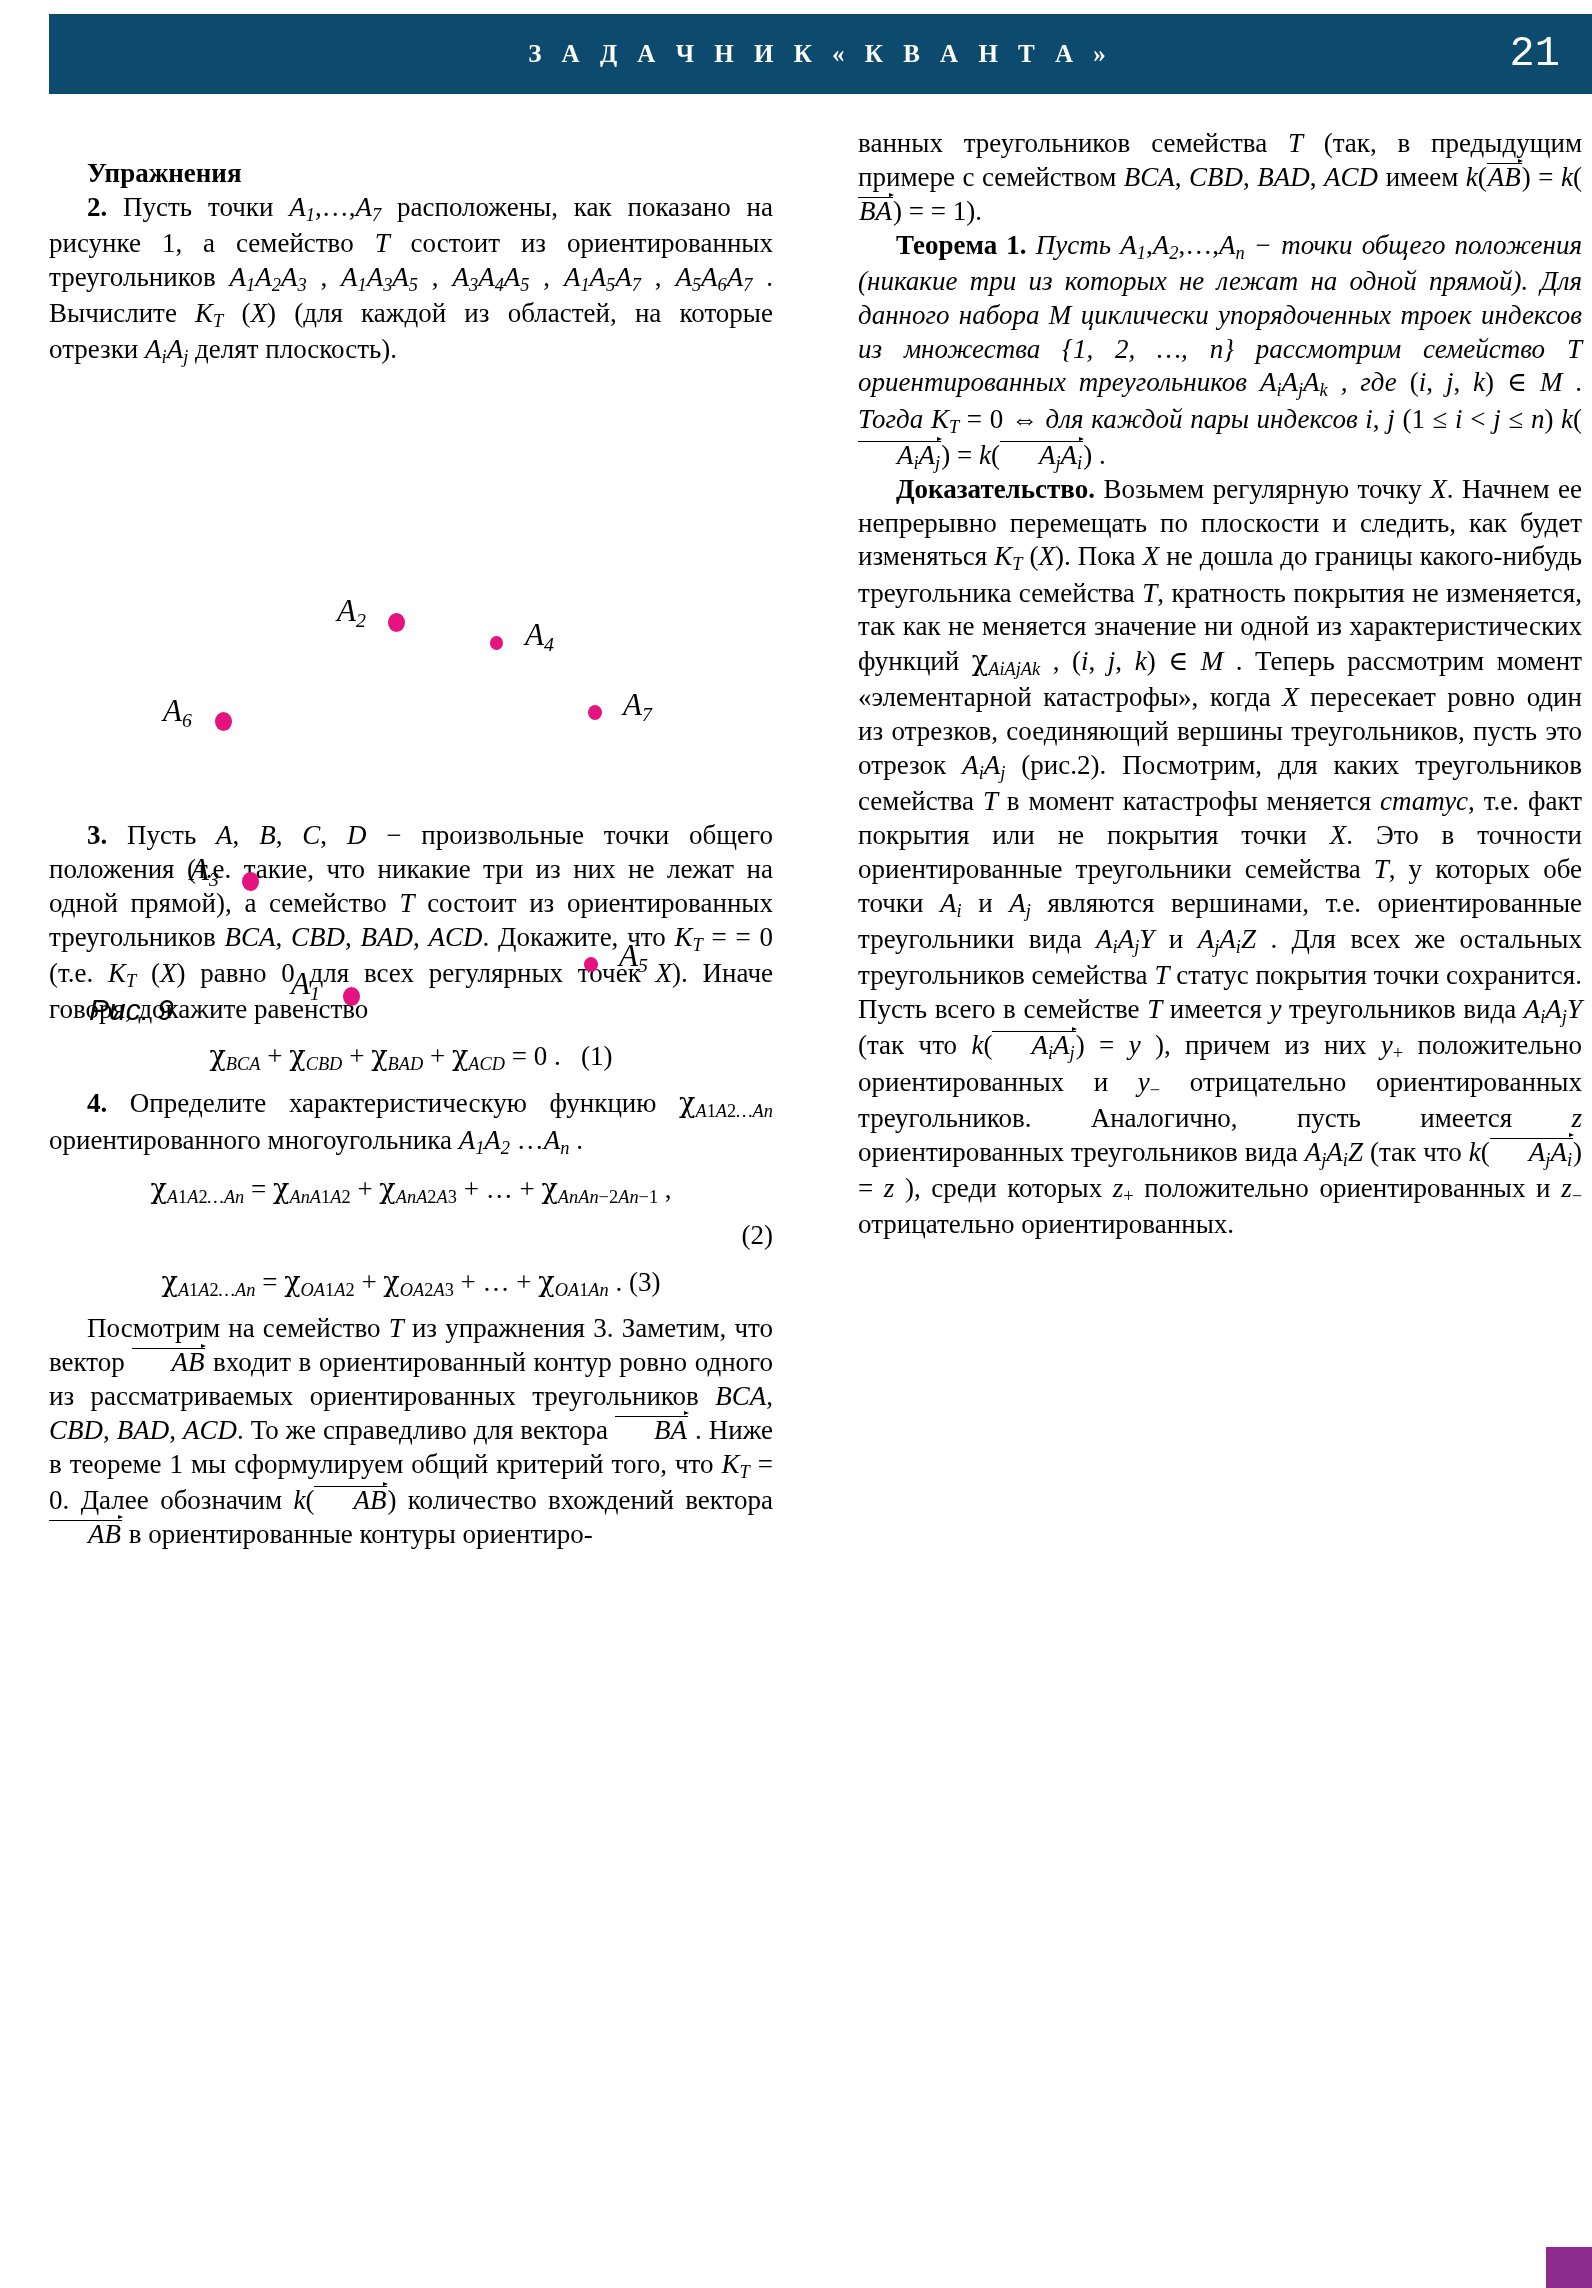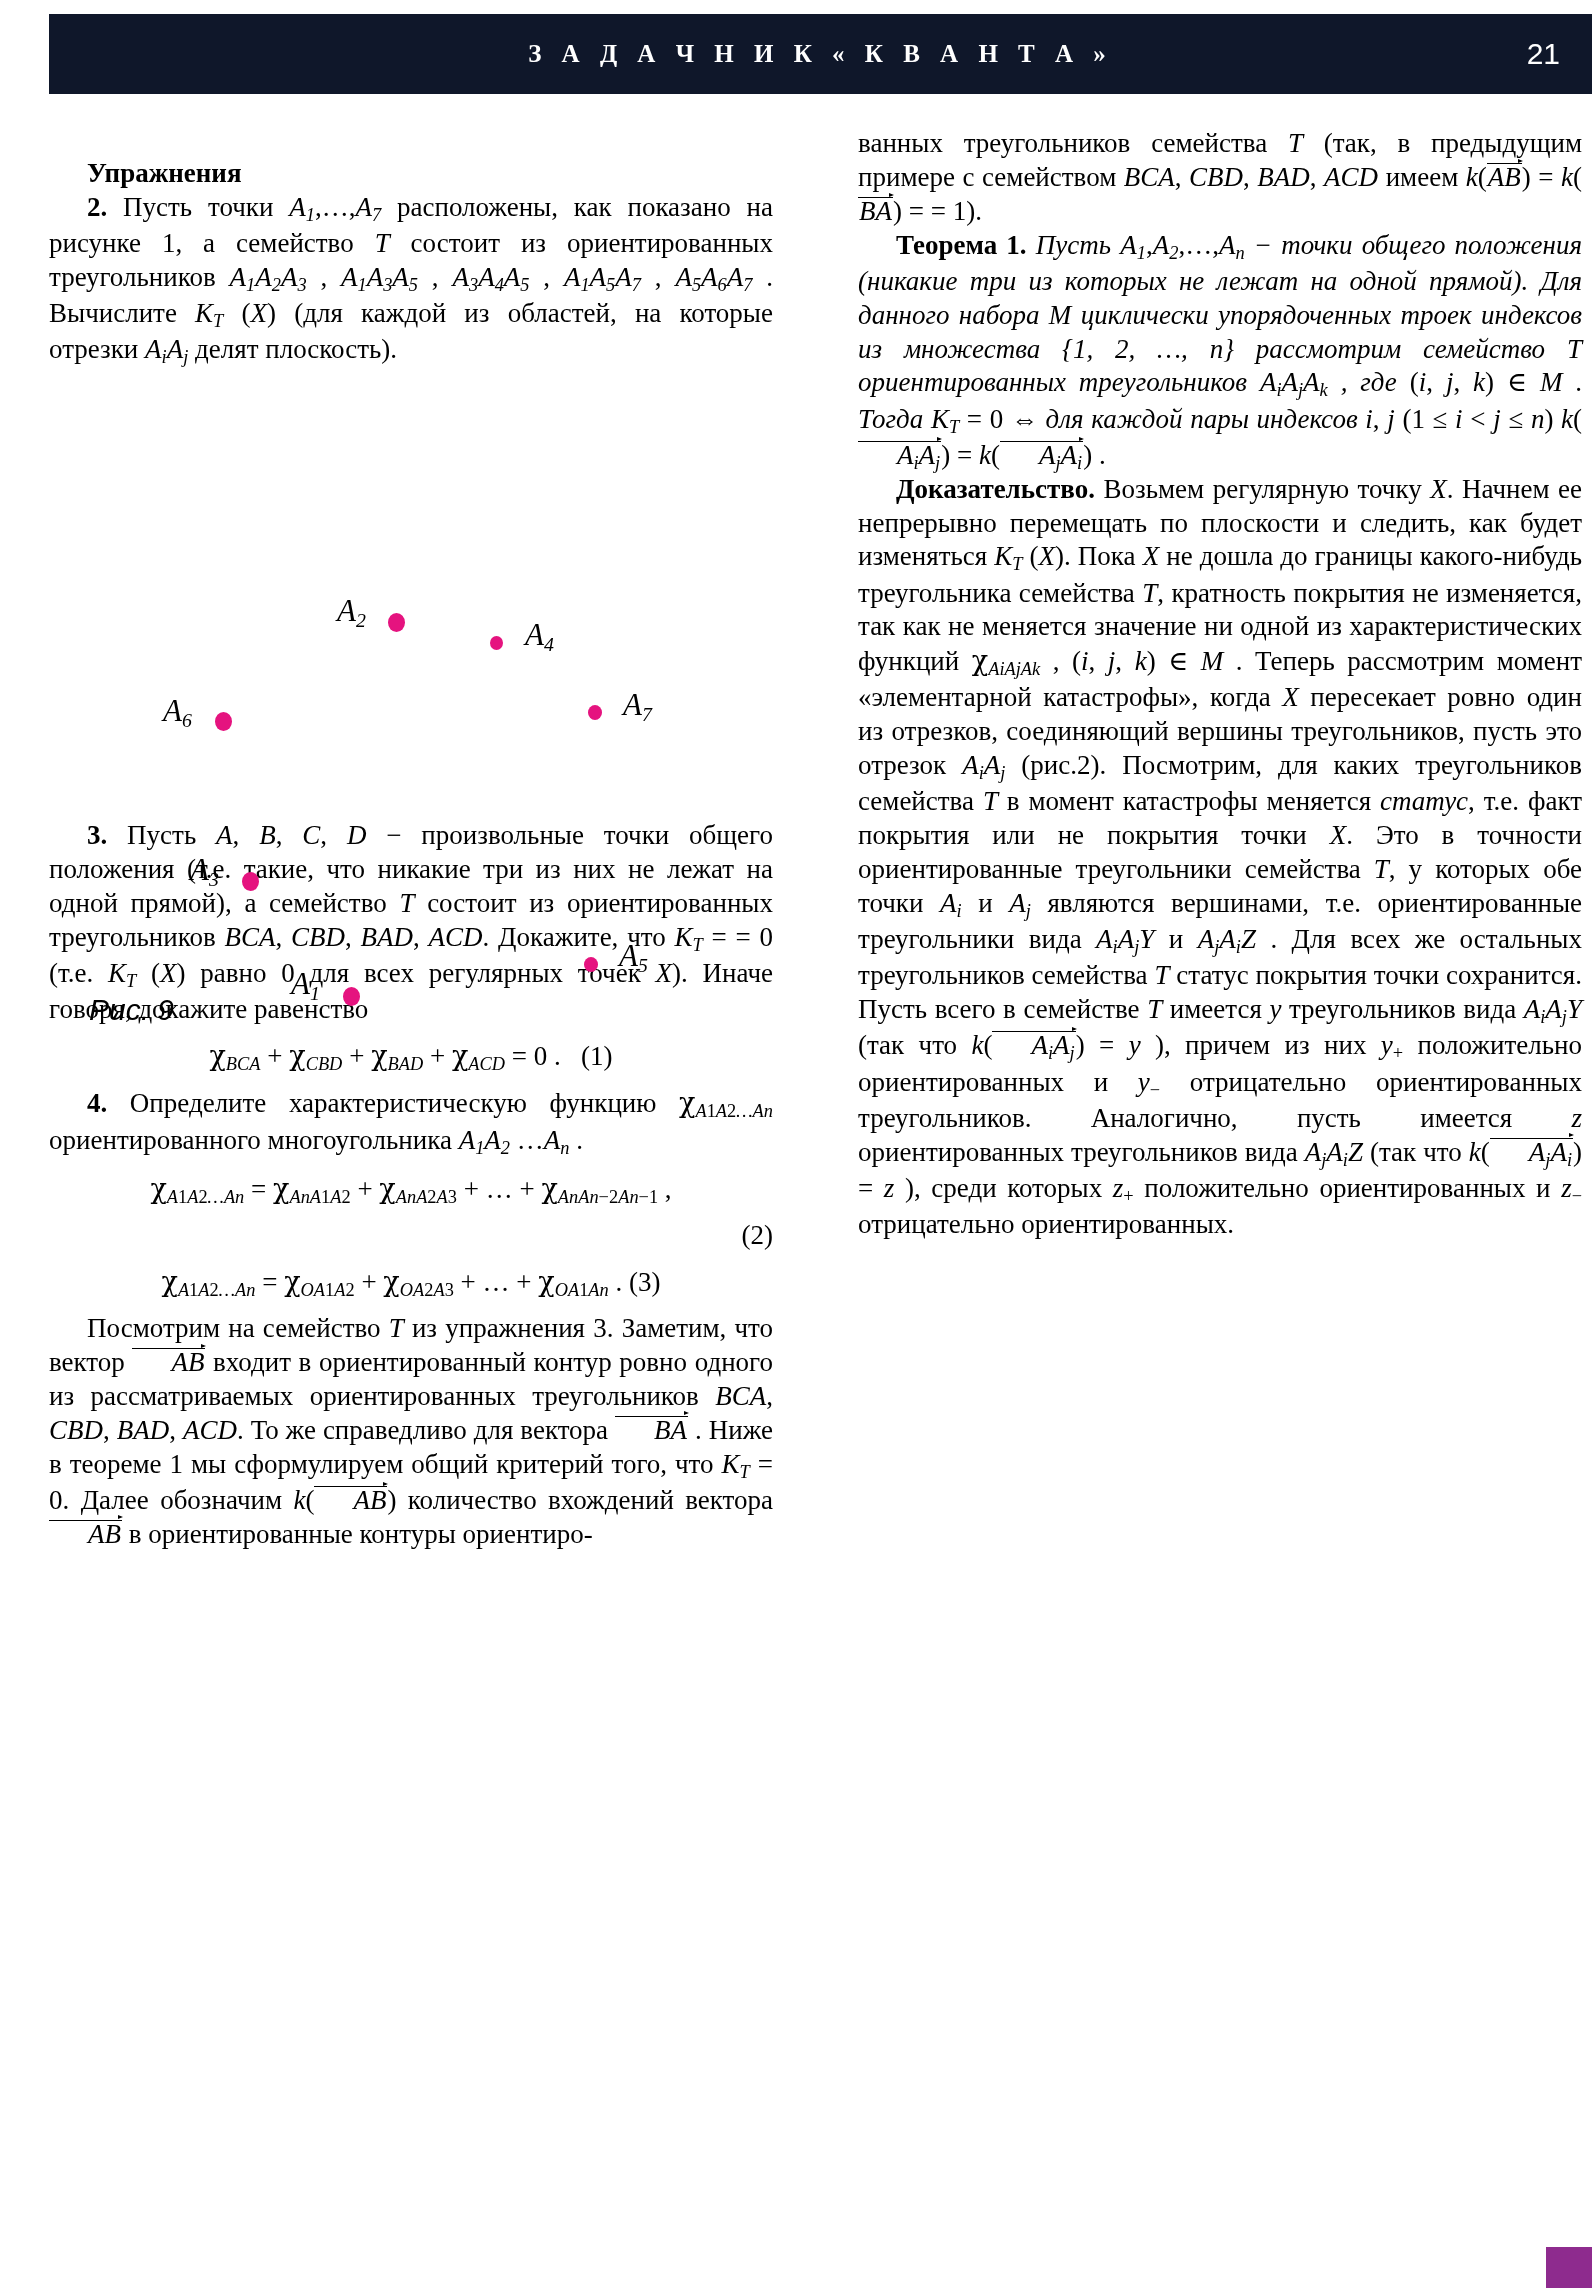--- a/index.html
+++ b/index.html
@@ -7,34 +7,34 @@
     width:1592px;height:2289px;
     background:#ffffff;
     font-family:"Liberation Serif","DejaVu Serif",serif;
     color:#000000;
     position:relative;
     overflow:hidden;
   }
   
   .header-band{
     position:absolute;left:49px;top:14px;width:1543px;height:80px;
-    background:#0f172a;
+    background:#0c4a6e;
     display:flex;align-items:center;
   }
   .header-title{
     position:absolute;left:0;right:0;text-align:center;
     color:#ffffff;
     font-family:"Liberation Serif","DejaVu Serif",serif;
     font-size:25px;font-weight:700;letter-spacing:7px;
     white-space:nowrap;
   }
   .header-page{
     position:absolute;right:32px;
-    color:#ffffff;font-size:30px;font-weight:400;
-    font-family:Liberation Sans, sans-serif;
+    color:#ffffff;font-size:42px;font-weight:400;
+    font-family:Liberation Mono, monospace;
     line-height:1;
   }
   
   .col{
     position:absolute;top:127px;width:724px;
     font-size:27px;line-height:1.255;
     text-align:justify;
     -webkit-hyphens:none;hyphens:none;
   }
   .col-left{left:49px;}

